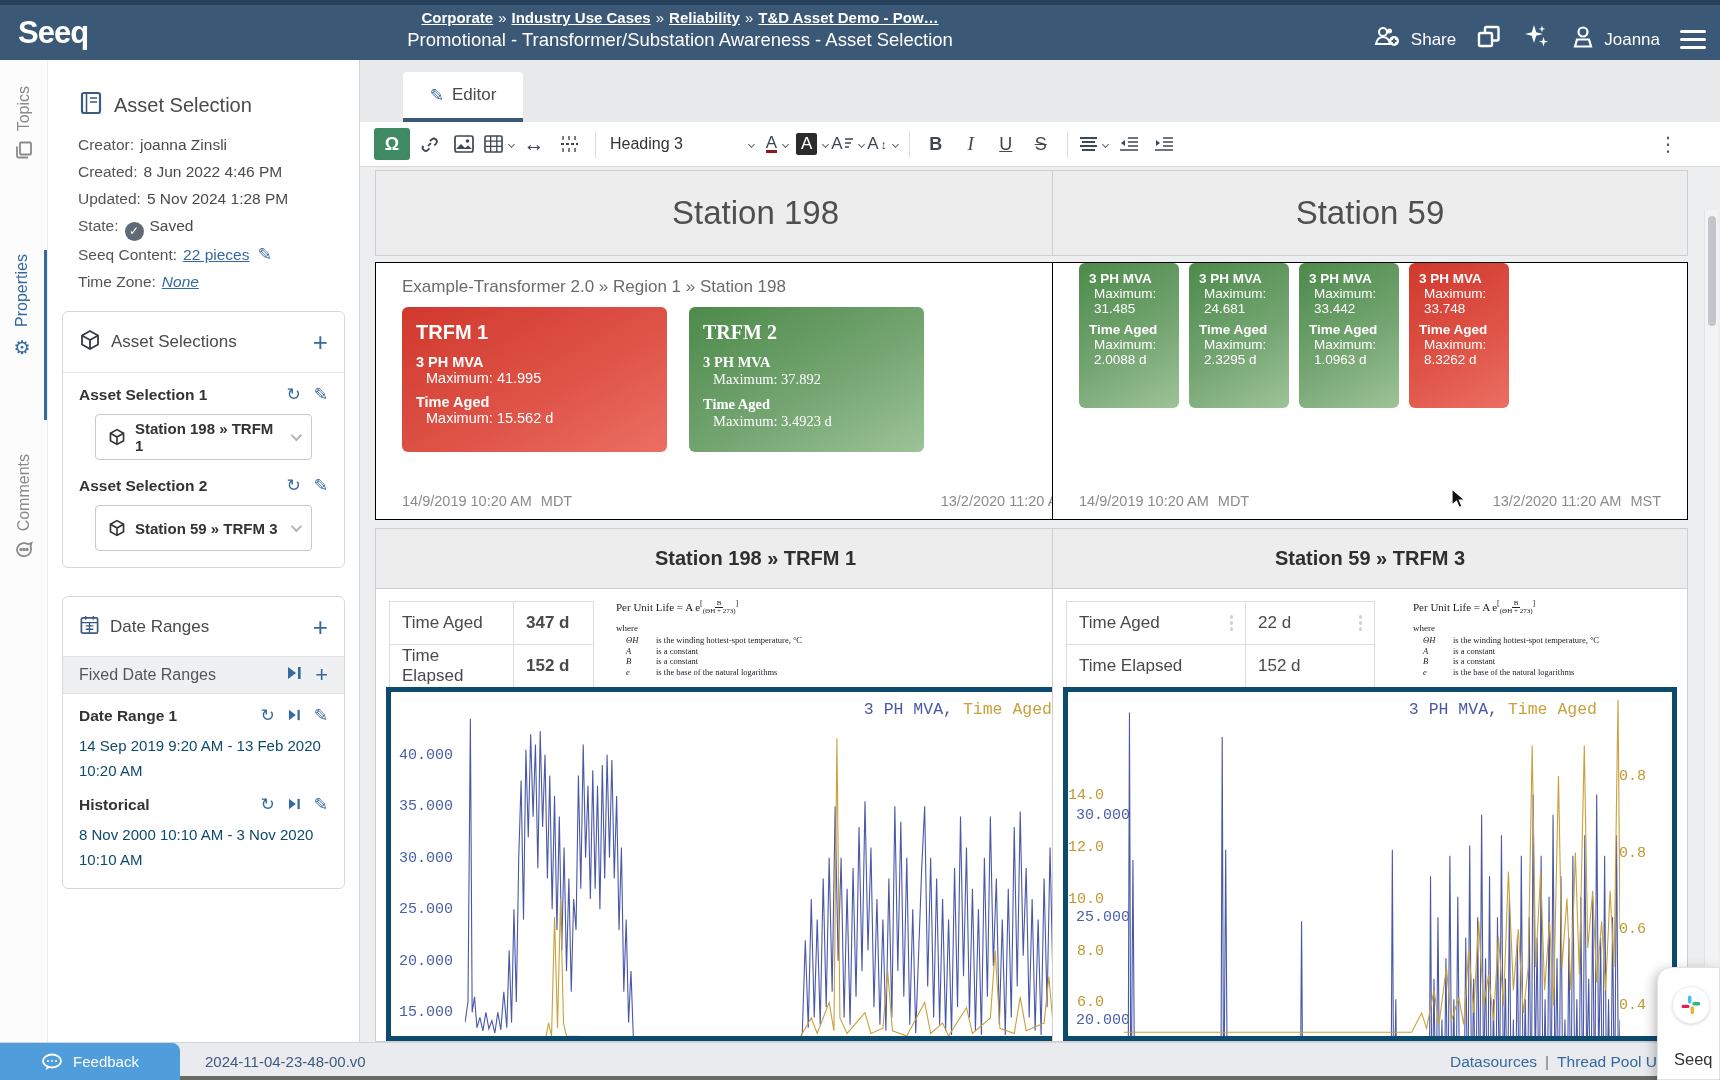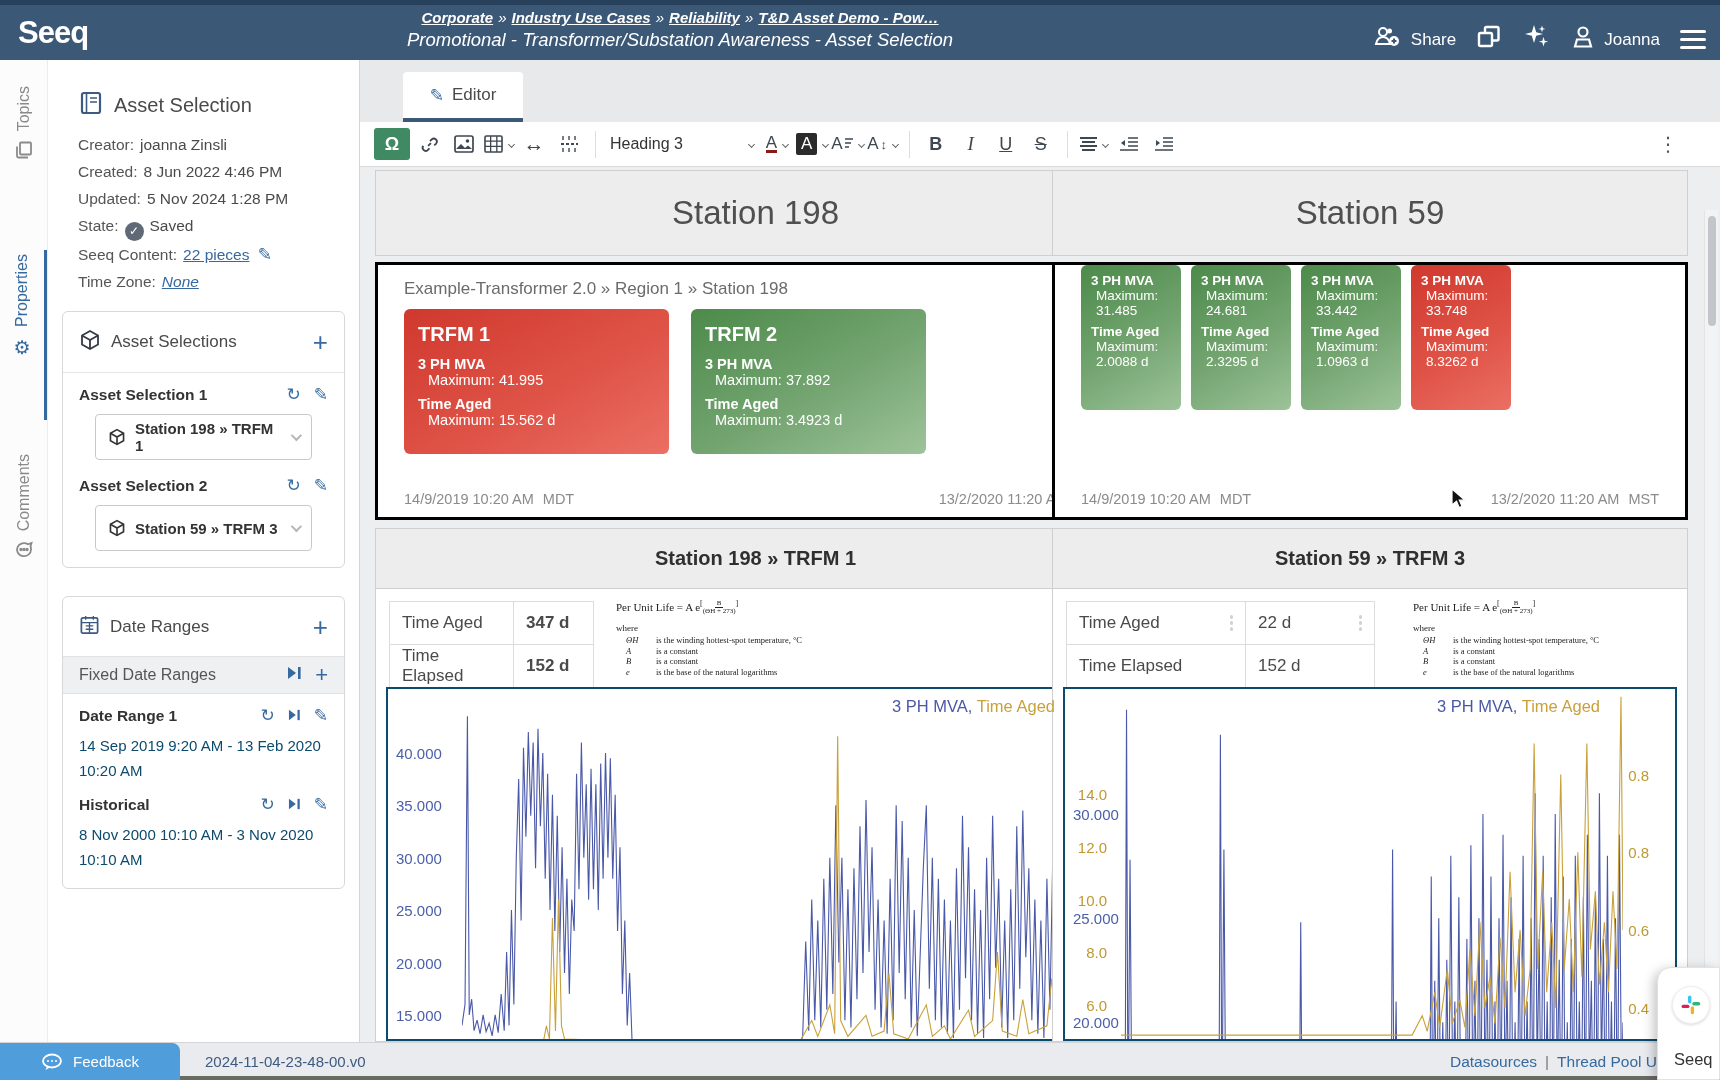--- a/index.html
+++ b/index.html
@@ -4,21 +4,21 @@
 <style>
   * { margin:0; padding:0; box-sizing:border-box; }
   html,body { width:1720px; height:1080px; overflow:hidden;
     font-family:"Liberation Sans", sans-serif; background:#eceef0; position:relative; }
 
   
   .header { position:absolute; top:0; left:0; width:1720px; height:60px;
     background:#3b5876; border-top:5px solid #27405c; color:#fff; z-index:20; }
   .logo { position:absolute; left:18px; top:10px; font-size:31px; font-weight:bold;
     letter-spacing:-1px; color:#fff; }
-  .hdr-center { position:absolute; left:250px; top:0; width:860px; height:55px; text-align:center;font-style:italic; }
+  .hdr-center { position:absolute; left:250px; top:0; width:860px; height:55px; text-align:center; }
   .hdr-bc { margin-top:4px; font-size:15px; font-weight:600; }
   .hdr-bc a { color:#fff; text-decoration:underline; cursor:pointer; }
   .hdr-bc .sep { margin:0 5px; font-weight:400; }
   .hdr-title { margin-top:3px; font-size:18.5px; font-weight:400; }
   .hdr-right { position:absolute; right:14px; top:0; height:69px; display:flex;
     align-items:center; gap:20px; }
   .hdr-item { display:flex; align-items:center; gap:8px; font-size:17px; cursor:pointer; }
   .hamburger div { width:26px; height:3.5px; background:#fff; margin:4.5px 0; border-radius:2px; }
 
   
@@ -88,31 +88,31 @@
   .kebab { margin-left:auto; margin-right:42px; font-size:20px; color:#555; }
 
   
   .doc { position:absolute; top:107px; left:0; right:0; bottom:0; }
   .col { position:absolute; top:0; height:100%; }
   .col0 { left:15px; width:761px; }
   .col1 { left:692px; width:636px; }
   .station-hd { position:absolute; left:0; right:0; top:3px; height:86px; background:#ededee;
     border:1px solid #cfcfcf; text-align:center; line-height:84px; font-size:33px; color:#4f4f4f; }
   .tables-panel { position:absolute; left:0; right:0; top:95px; height:258px; background:#fff;
-    border:3px solid #000000; }
+    border:1px solid #000000; }
   .panel-bc { margin:14px 0 10px 26px; font-size:17px; color:#6b6b6b; }
   .cards-row { display:flex; margin-left:26px; gap:22px; }
   .col1 .cards-row { gap:10px; }
   .card { height:145px; border-radius:6px; color:#fff; padding:10px 14px; }
   .c-red { background:linear-gradient(150deg,#d0382d 0%,#e05549 60%,#eb6f64 100%); }
   .c-green { background:linear-gradient(150deg,#4c8a4a 0%,#74a571 55%,#9dc399 100%); }
   .card .t { font-size:20px; font-weight:600; margin:4px 0 10px; }
   .card .lb { font-size:14.5px; font-weight:bold; }
   .card .vl { font-size:14.5px; padding-left:10px; margin-bottom:8px; }
-  .card.big1 { width:265px; } .card.big2 { width:235px; }
+  .card.big1 { width:265px; } .card.big2 { width:235px;font-family:Liberation Serif, serif; }
   .card.mini { width:100px; padding:8px 10px; }
   .card.mini .lb { font-size:13.5px; }
   .card.mini .vl { font-size:13.5px; padding-left:5px; margin-bottom:6px; }
   .ts { position:absolute; bottom:10px; left:26px; right:26px; display:flex;
     justify-content:space-between; color:#8b8b8b; font-size:14.5px; }
   .ts span + span { margin-left:9px; }
   .lower-panel { position:absolute; left:0; right:0; top:361px; bottom:0; background:#fff;
     border:1px solid #cfcfcf; }
   .section-hd { height:60px; background:#ededee; border-bottom:1px solid #cfcfcf;
     text-align:center; line-height:58px; font-size:20px; font-weight:bold; color:#2f2f2f; }
@@ -130,21 +130,21 @@
   .f1 sup { font-size:8px; }
   .frac { display:inline-flex; flex-direction:column; align-items:center; font-size:7px;
     vertical-align:6px; line-height:1.1; }
   .frac .num { border-bottom:0.5px solid #222; padding:0 2px; }
   .fwhere { font-size:9px; margin-top:7px; }
   .fterms { font-size:8.5px; margin-top:2px; margin-left:10px; line-height:1.25; }
   .fterms .sym { display:inline-block; width:30px; font-style:italic; }
 
   
   .chart-box { position:absolute; left:10px; right:10px; top:158px; bottom:0;
-    border:2px solid #0c4a6e; background:#fff; overflow:hidden; }
+    border:5px solid #0c4a6e; background:#fff; overflow:hidden;font-family:Liberation Mono, monospace; }
   .chart-title { position:absolute; top:8px; font-size:16.5px; z-index:2; }
   [data-chart="0"] .chart-title { right:68px; }
   [data-chart="1"] .chart-title { right:75px; }
   .tick { position:absolute; transform:translateY(-50%); font-size:15px; z-index:2; }
   .tick.tL { left:8px; color:#4a5fa8; }
   .tick.tR { color:#bf992f; }
   [data-chart="0"] .tick.tR { right:16px; }
   [data-chart="1"] .tick.tR { right:26px; }
   svg.plot { position:absolute; top:0; height:100%; }
   [data-chart="0"] svg.plot { left:74px; width:calc(100% - 132px); }

